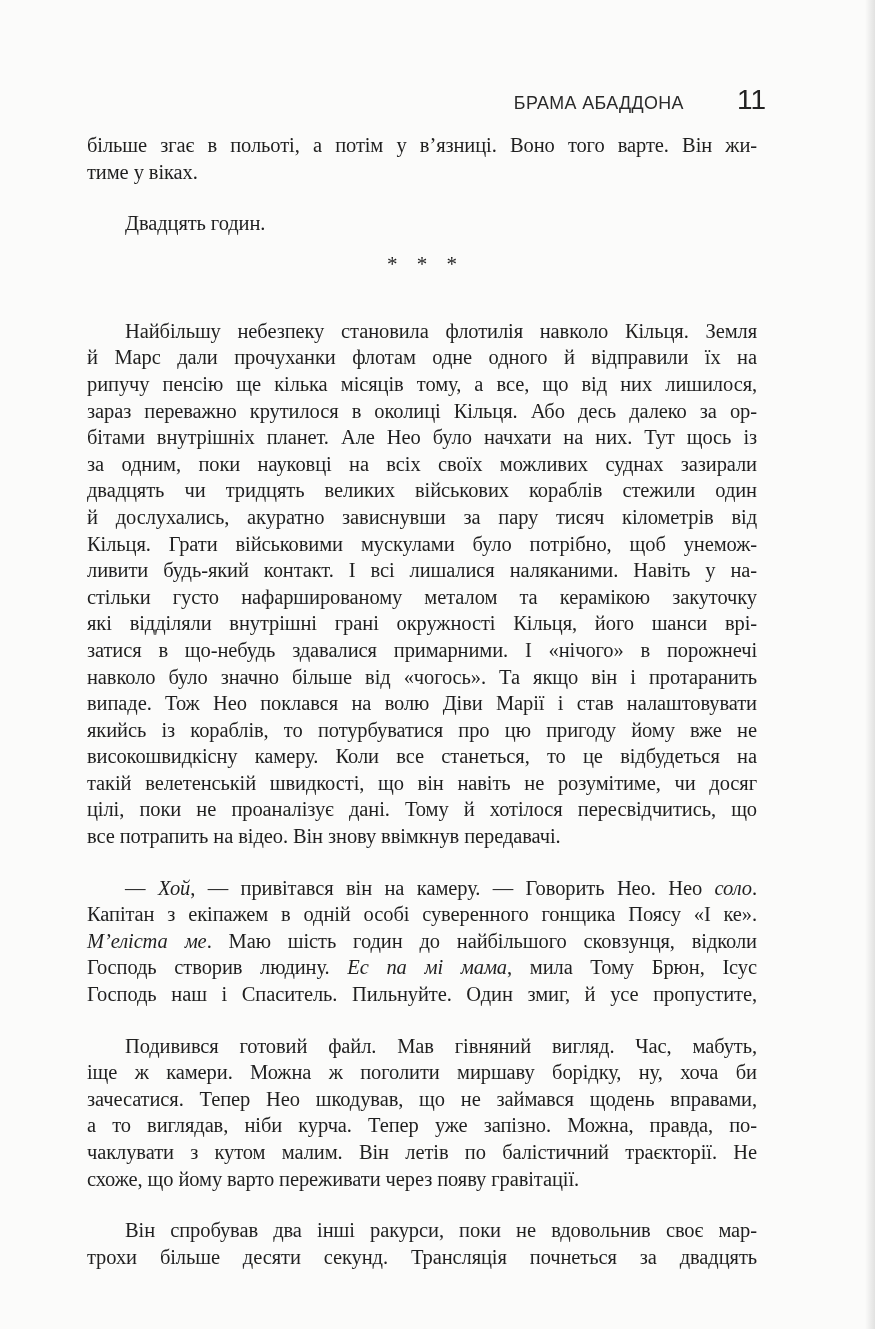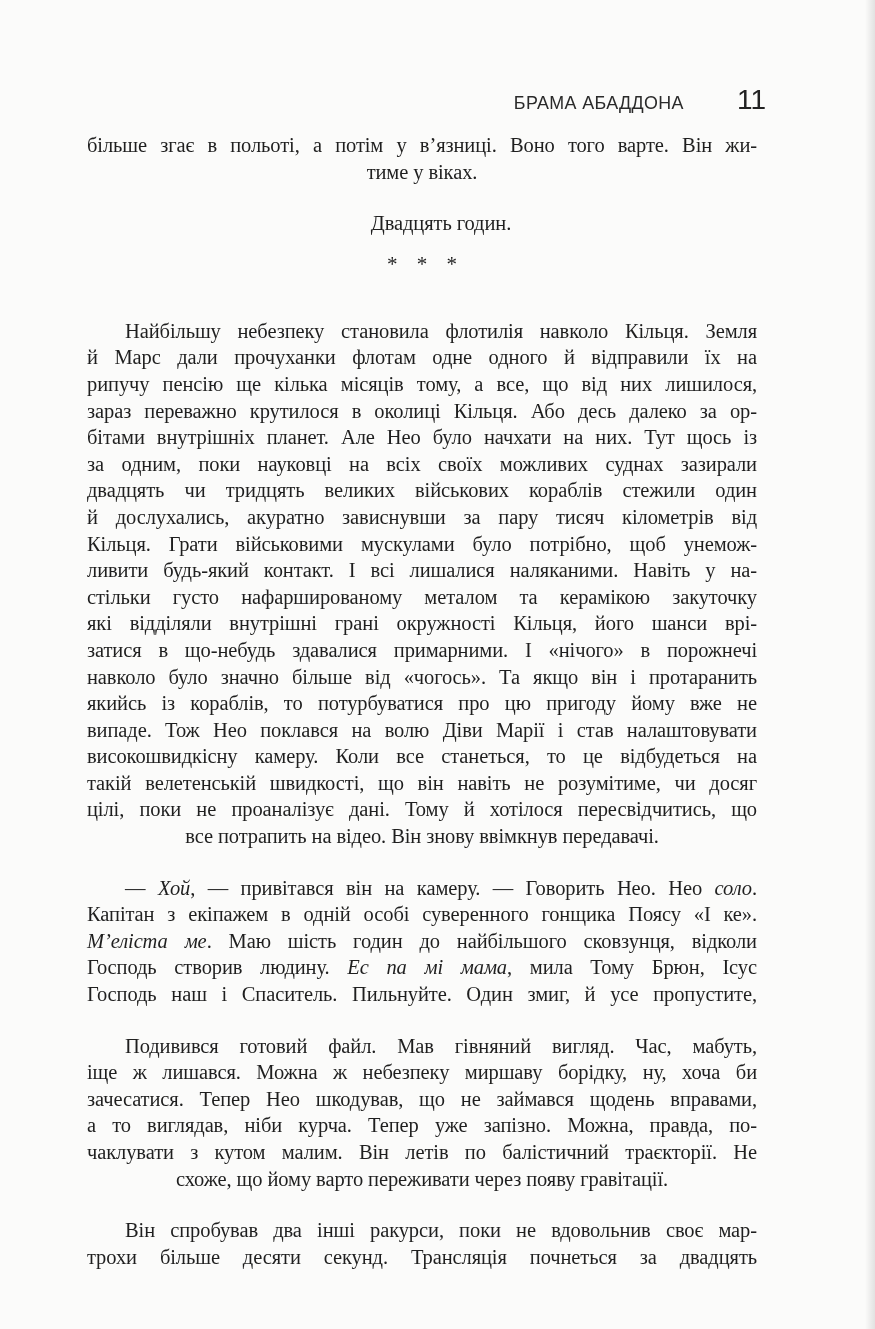--- a/index.html
+++ b/index.html
@@ -31,21 +31,21 @@
     font-size:28px;font-weight:400;color:#222;
     min-width:34px;text-align:right;
   }
   .body{
     position:absolute;left:87px;top:132px;width:670px;
   }
   .line{
     height:26.6px;line-height:26.6px;
     font-size:20.5px;letter-spacing:-0.1px;
     box-sizing:border-box;
-    text-align:center;
+    text-align:left;
     overflow:visible;
   }
   .line.just{text-align:justify;text-align-last:justify;}
   .line.ind{padding-left:38px;margin-top:25px;}
   .line em{font-style:italic;}
   .sep{
     height:56px;
     display:flex;align-items:center;justify-content:center;
     font-size:21px;color:#1f1f1f;
     word-spacing:14px;
@@ -71,33 +71,33 @@
       <div class="line just"><span>бітами внутрішніх планет. Але Нео було начхати на них. Тут щось із</span></div>
       <div class="line just"><span>за одним, поки науковці на всіх своїх можливих суднах зазирали</span></div>
       <div class="line just"><span>двадцять чи тридцять великих військових кораблів стежили один</span></div>
       <div class="line just"><span>й дослухались, акуратно зависнувши за пару тисяч кілометрів від</span></div>
       <div class="line just"><span>Кільця. Грати військовими мускулами було потрібно, щоб унемож-</span></div>
       <div class="line just"><span>ливити будь-який контакт. І всі лишалися наляканими. Навіть у на-</span></div>
       <div class="line just"><span>стільки густо нафаршированому металом та керамікою закуточку</span></div>
       <div class="line just"><span>які відділяли внутрішні грані окружності Кільця, його шанси врі-</span></div>
       <div class="line just"><span>затися в що-небудь здавалися примарними. І «нічого» в порожнечі</span></div>
       <div class="line just"><span>навколо було значно більше від «чогось». Та якщо він і протаранить</span></div>
+      <div class="line just"><span>випаде. Тож Нео поклався на волю Діви Марії і став налаштовувати</span></div>
       <div class="line just"><span>якийсь із кораблів, то потурбуватися про цю пригоду йому вже не</span></div>
-      <div class="line just"><span>випаде. Тож Нео поклався на волю Діви Марії і став налаштовувати</span></div>
       <div class="line just"><span>високошвидкісну камеру. Коли все станеться, то це відбудеться на</span></div>
       <div class="line just"><span>такій велетенській швидкості, що він навіть не розумітиме, чи досяг</span></div>
       <div class="line just"><span>цілі, поки не проаналізує дані. Тому й хотілося пересвідчитись, що</span></div>
       <div class="line"><span>все потрапить на відео. Він знову ввімкнув передавачі.</span></div>
       <div class="line just ind"><span>— </span><em>Хой</em><span>, — привітався він на камеру. — Говорить Нео. Нео </span><em>соло</em><span>.</span></div>
       <div class="line just"><span>Капітан з екіпажем в одній особі суверенного гонщика Поясу «І ке».</span></div>
       <div class="line just"><em>М’еліста ме</em><span>. Маю шість годин до найбільшого сковзунця, відколи</span></div>
       <div class="line just"><span>Господь створив людину. </span><em>Ес па мі мама</em><span>, мила Тому Брюн, Ісус</span></div>
       <div class="line just"><span>Господь наш і Спаситель. Пильнуйте. Один змиг, й усе пропустите,</span></div>
       <div class="line just ind"><span>Подивився готовий файл. Мав гівняний вигляд. Час, мабуть,</span></div>
-      <div class="line just"><span>іще ж лишався. Можна ж небезпеку миршаву борідку, ну, хоча би</span></div>
+      <div class="line just"><span>іще ж камери. Можна ж поголити миршаву борідку, ну, хоча би</span></div>
       <div class="line just"><span>зачесатися. Тепер Нео шкодував, що не займався щодень вправами,</span></div>
       <div class="line just"><span>а то виглядав, ніби курча. Тепер уже запізно. Можна, правда, по-</span></div>
       <div class="line just"><span>чаклувати з кутом малим. Він летів по балістичний траєкторії. Не</span></div>
       <div class="line"><span>схоже, що йому варто переживати через появу гравітації.</span></div>
       <div class="line just ind"><span>Він спробував два інші ракурси, поки не вдовольнив своє мар-</span></div>
       <div class="line just"><span>трохи більше десяти секунд. Трансляція почнеться за двадцять</span></div>
     </div>
   <div class="scan-edge"></div>
 </div>
 

